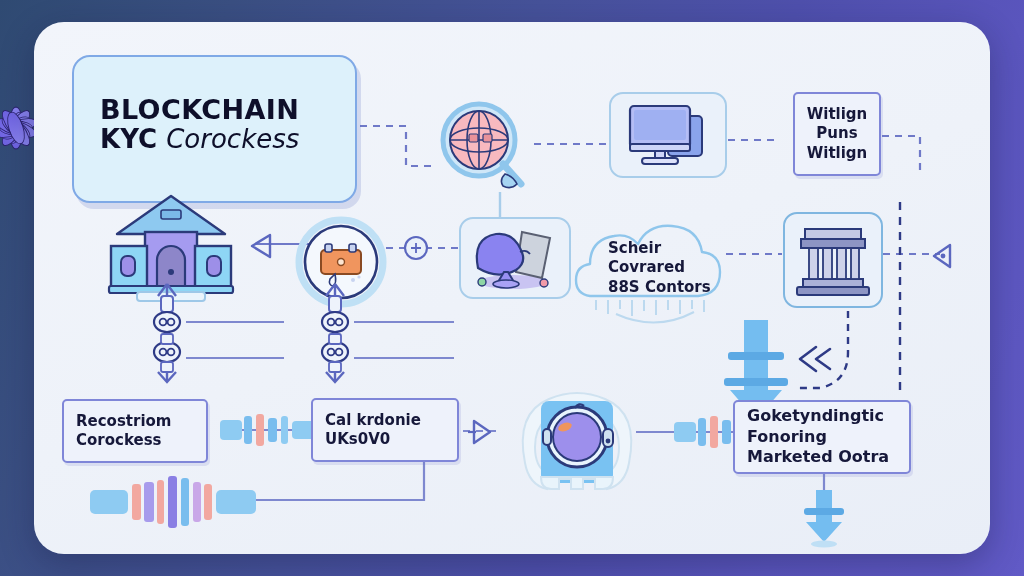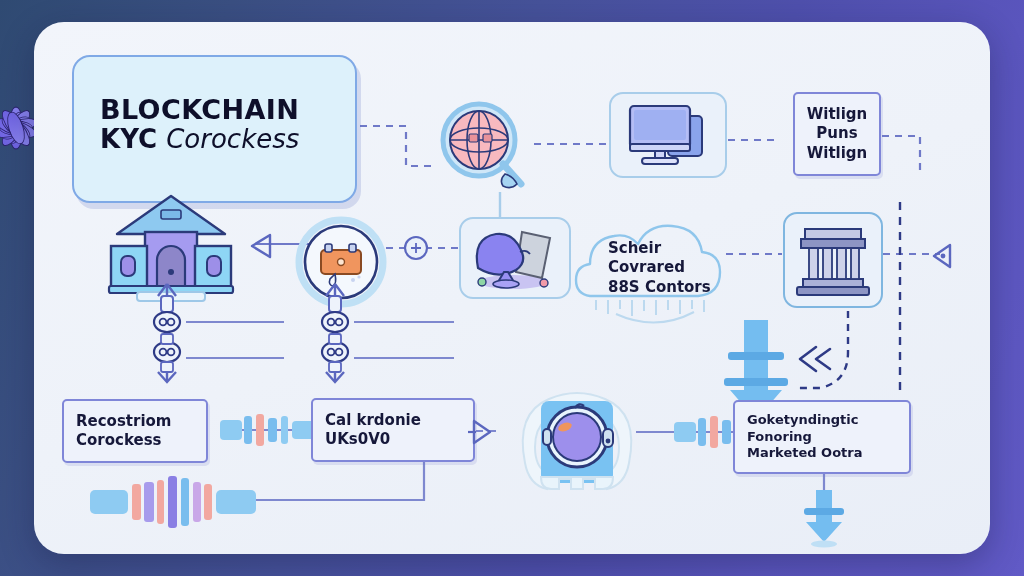--- a/index.html
+++ b/index.html
@@ -414,21 +414,21 @@
     <svg width="100" height="36" viewBox="0 0 100 36">
       <rect x="0" y="8" width="22" height="20" rx="4" fill="#8ecbf2"></rect>
       <rect x="24" y="4" width="8" height="28" rx="3" fill="#79bdee"></rect>
       <rect x="36" y="2" width="8" height="32" rx="3" fill="#f2a8a0"></rect>
       <rect x="48" y="6" width="9" height="24" rx="3" fill="#79bdee"></rect>
       <rect x="61" y="4" width="7" height="28" rx="3" fill="#8ecbf2"></rect>
       <rect x="72" y="9" width="26" height="18" rx="4" fill="#8ecbf2"></rect>
     </svg>
   </div>
 
-  <div class="nodebox" style="left:277px;top:376px;width:164px;height:64px;justify-content:flex-start;">
+  <div class="nodebox" style="left:277px;top:376px;width:148px;height:64px;justify-content:flex-start;">
     <div>
       <span>Cal krdonie</span>
       <span>UKs0V0</span>
     </div>
   </div>
 
   <div class="chev" style="left:432px;top:396px;">
     <svg width="30" height="28" viewBox="0 0 30 28">
       <path d="M8 3 L24 14 L8 25 Z" fill="none" stroke="#5b67bf" stroke-width="2.4" stroke-linejoin="round"></path>
       <path d="M2 14 h8" stroke="#5b67bf" stroke-width="2.2"></path>
@@ -454,21 +454,21 @@
     <svg width="96" height="36" viewBox="0 0 96 36">
       <rect x="0" y="8" width="22" height="20" rx="4" fill="#8ecbf2"></rect>
       <rect x="24" y="4" width="8" height="28" rx="3" fill="#79bdee"></rect>
       <rect x="36" y="2" width="8" height="32" rx="3" fill="#f2a8a0"></rect>
       <rect x="48" y="6" width="9" height="24" rx="3" fill="#79bdee"></rect>
       <rect x="61" y="4" width="7" height="28" rx="3" fill="#8ecbf2"></rect>
       <rect x="72" y="9" width="22" height="18" rx="4" fill="#8ecbf2"></rect>
     </svg>
   </div>
 
-  <div class="nodebox" style="left:699px;top:378px;width:178px;height:74px;justify-content:flex-start;font-size:13px;">
+  <div class="nodebox" style="left:699px;top:378px;width:178px;height:74px;justify-content:flex-start;font-size:16px;">
     <div>
       <span>Goketyndingtic</span>
       <span>Fonoring</span>
       <span>Marketed Ootra</span>
     </div>
   </div>
 
   <div class="bigarrow" style="left:766px;top:466px;width:48px;height:60px;">
     <svg width="48" height="60" viewBox="0 0 48 60">
       <path d="M16 2 L32 2 L32 34 L42 34 L24 54 L6 34 L16 34 Z" fill="#74bdf0"></path>

